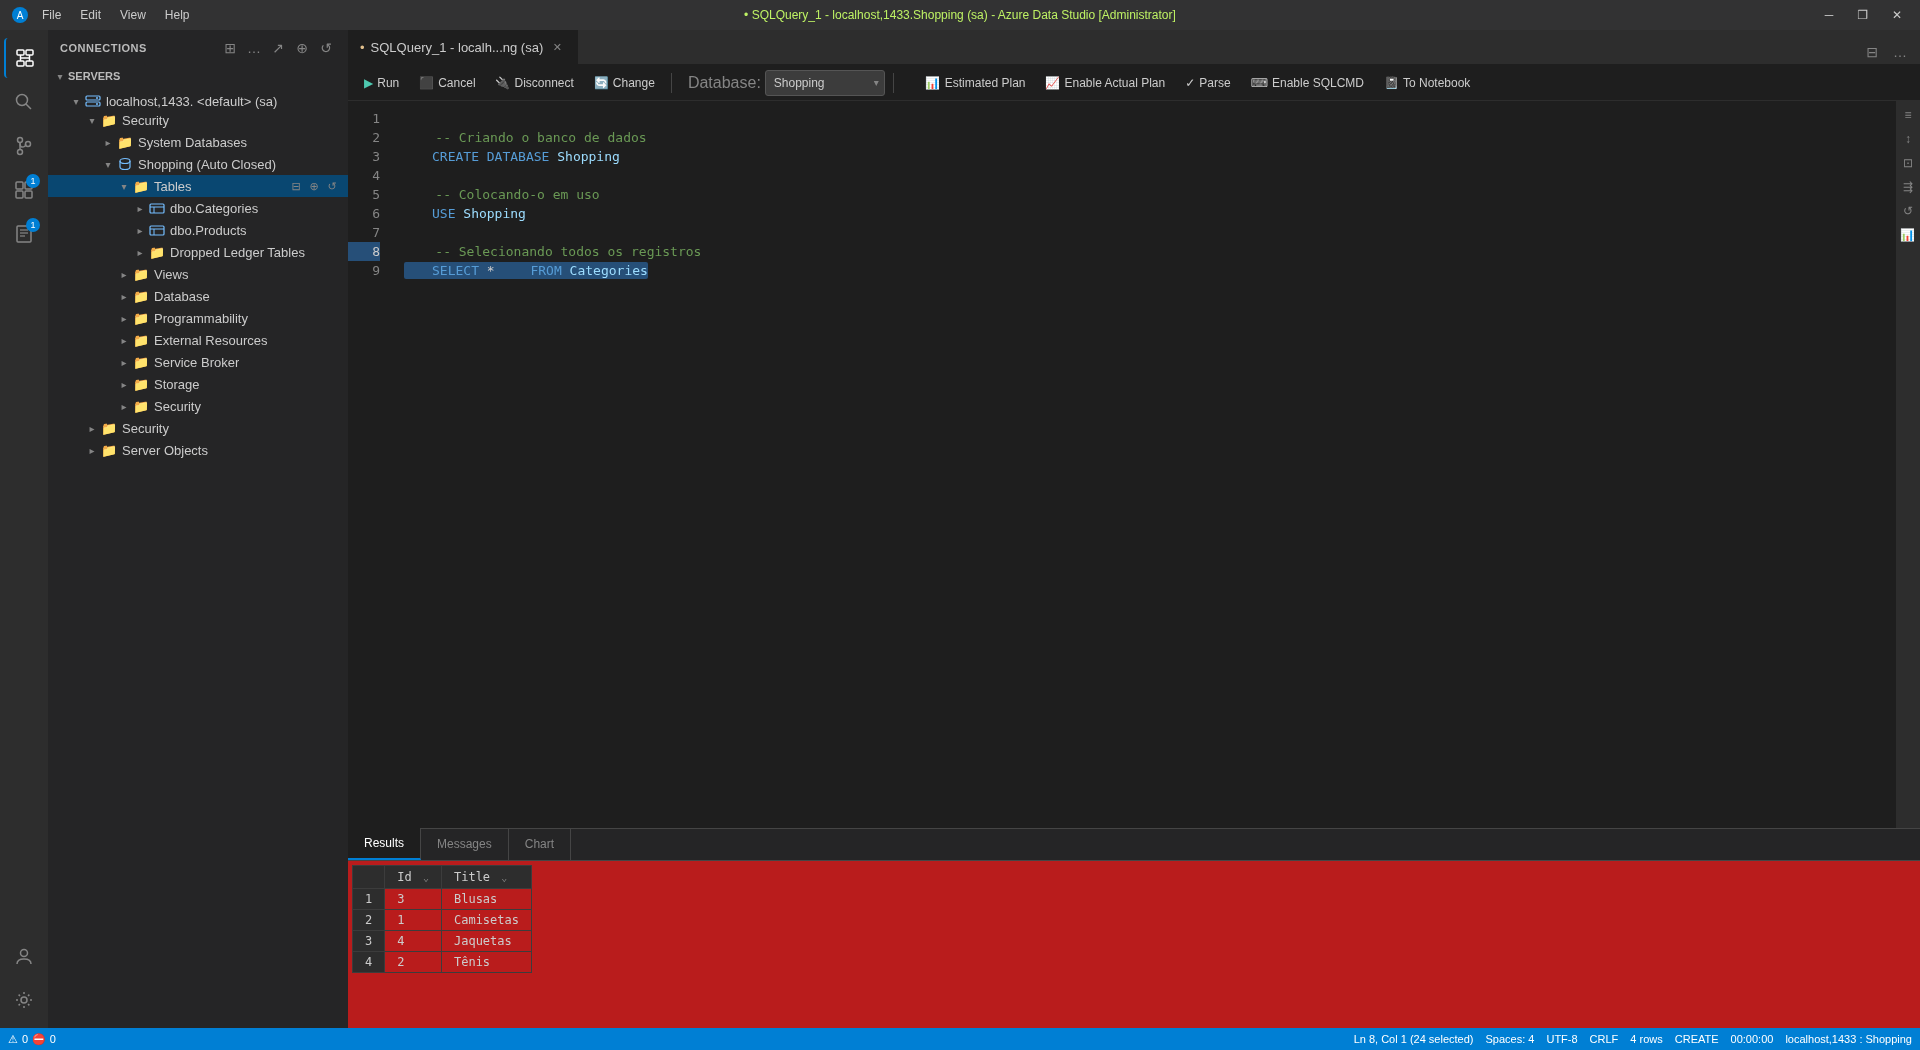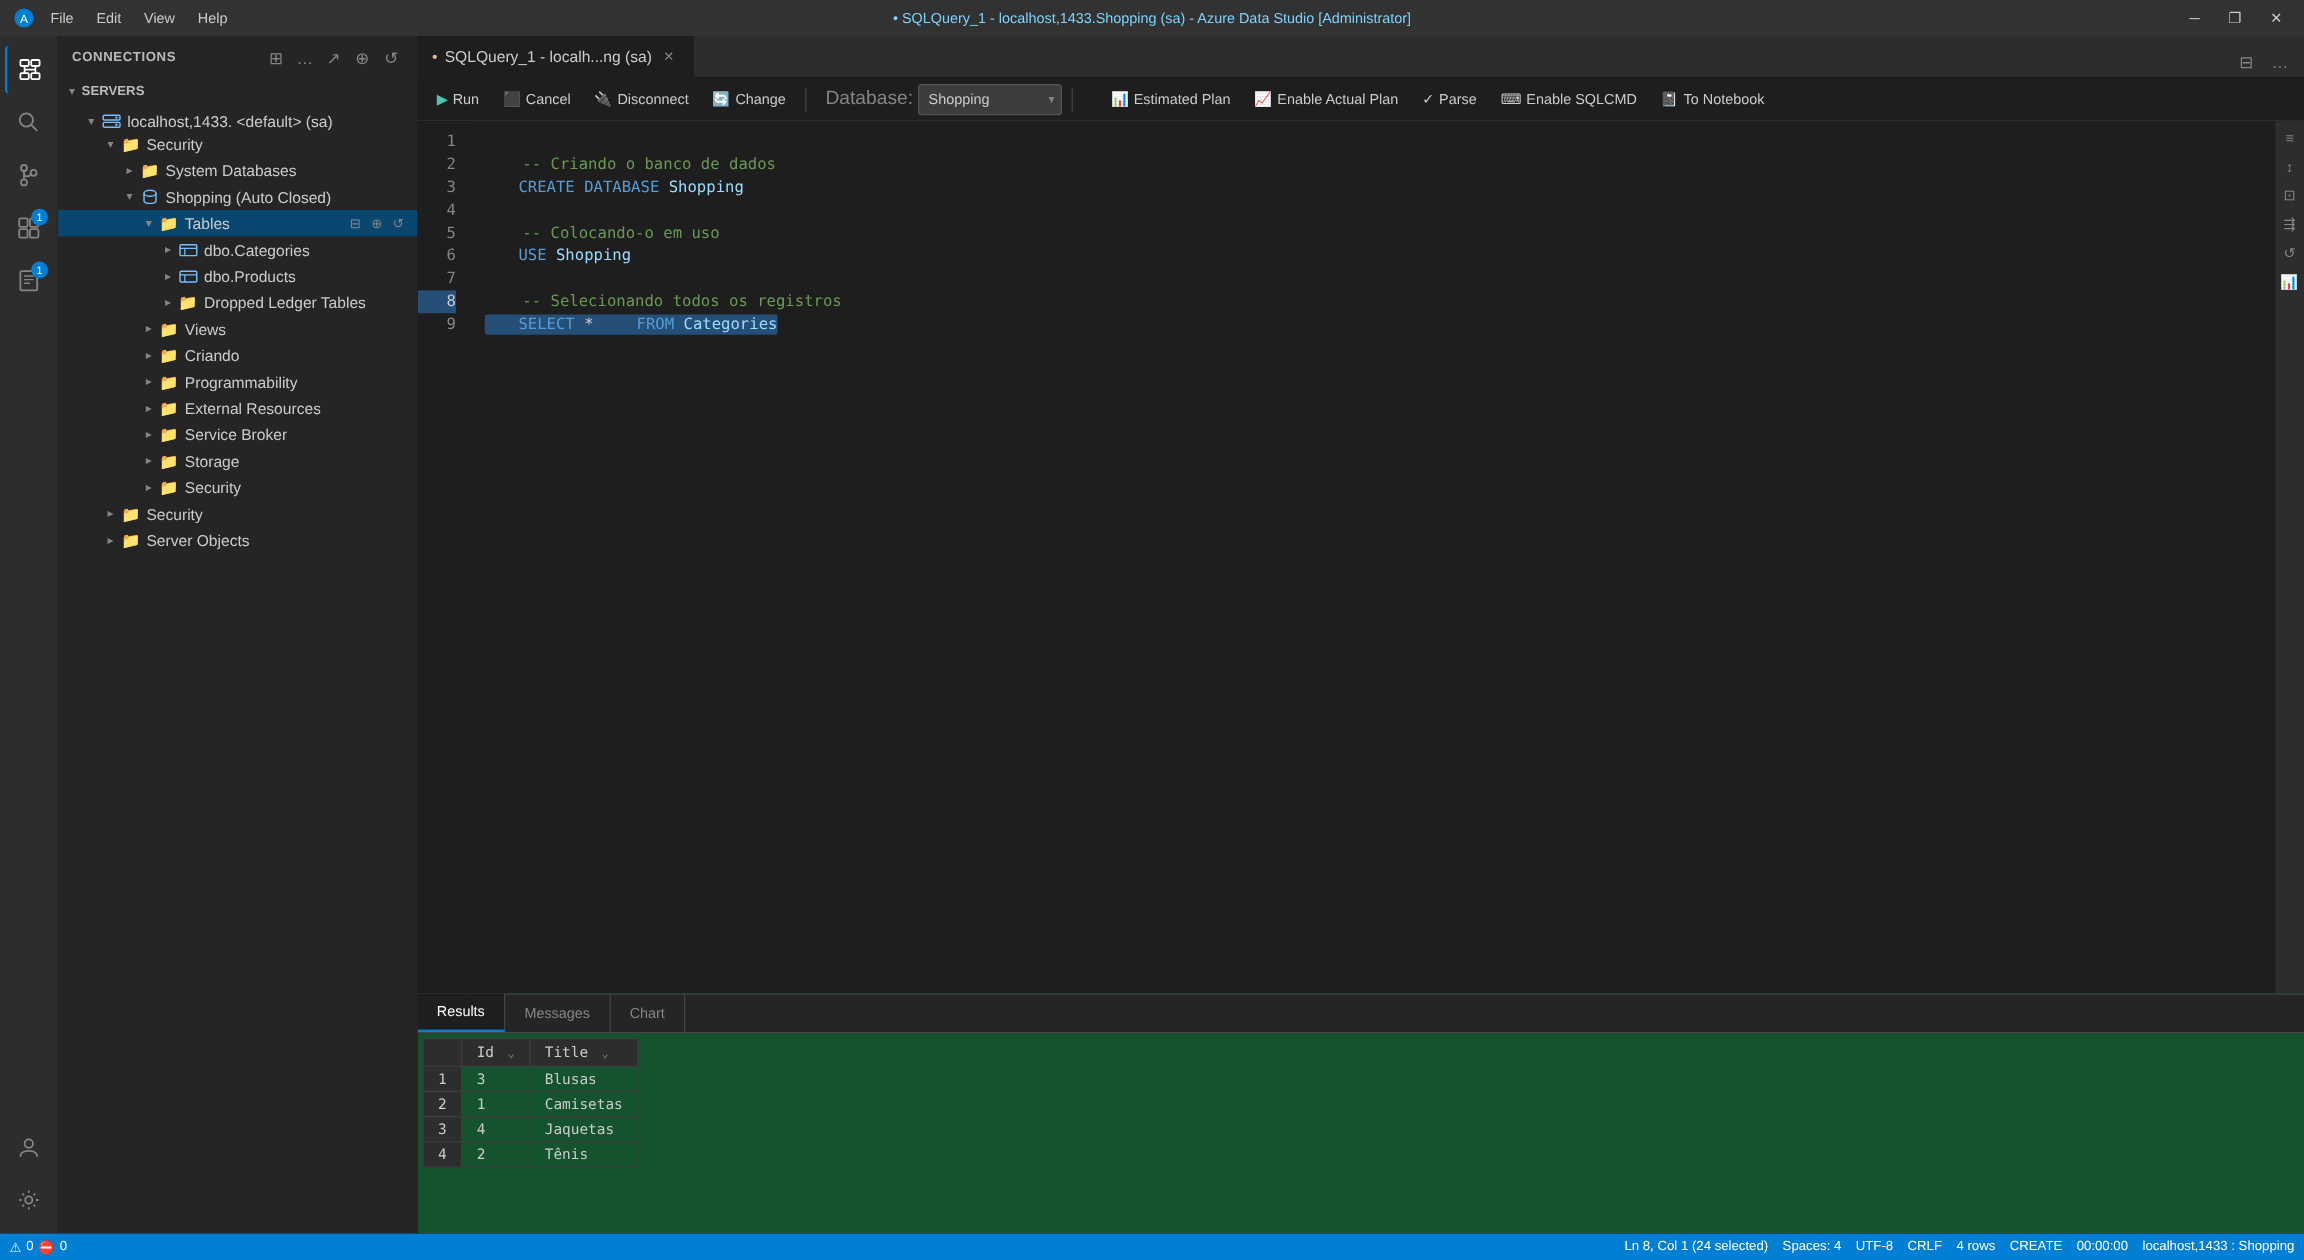--- a/index.html
+++ b/index.html
@@ -38,21 +38,21 @@
       display: flex;
       gap: 19px;
       font-size: 12px;
       color: #cccccc;
     }
     .titlebar-menu span {
       cursor: pointer;
     }
     .titlebar-title {
       font-size: 12px;
-      color: #7dd3fc;
+      color: #bef264;
       position: absolute;
       left: 50%;
       transform: translateX(-50%);
     }
     .titlebar-controls {
       display: flex;
       gap: 8px;
     }
     .titlebar-controls span {
       font-size: 12px;
@@ -391,21 +391,21 @@
       border-radius: 2px;
       padding: 1px 0;
     }
 
     
     .results-panel {
       height: 200px;
       border-top: 1px solid #454545;
       display: flex;
       flex-direction: column;
-      background: #14532d;
+      background: #b91c1c;
       flex-shrink: 0;
     }
     .results-tabs {
       height: 32px;
       background: #252526;
       display: flex;
       align-items: flex-end;
       border-bottom: 1px solid #454545;
       flex-shrink: 0;
     }
@@ -714,21 +714,21 @@
 
       <div class="tree-item indent-4">
         <div class="tree-arrow collapsed"></div>
         <div class="tree-icon icon-folder">📁</div>
         <span class="tree-label">Views</span>
       </div>
 
       <div class="tree-item indent-4">
         <div class="tree-arrow collapsed"></div>
         <div class="tree-icon icon-folder">📁</div>
-        <span class="tree-label">Criando</span>
+        <span class="tree-label">Database</span>
       </div>
 
       <div class="tree-item indent-4">
         <div class="tree-arrow collapsed"></div>
         <div class="tree-icon icon-folder">📁</div>
         <span class="tree-label">Programmability</span>
       </div>
 
       <div class="tree-item indent-4">
         <div class="tree-arrow collapsed"></div>

